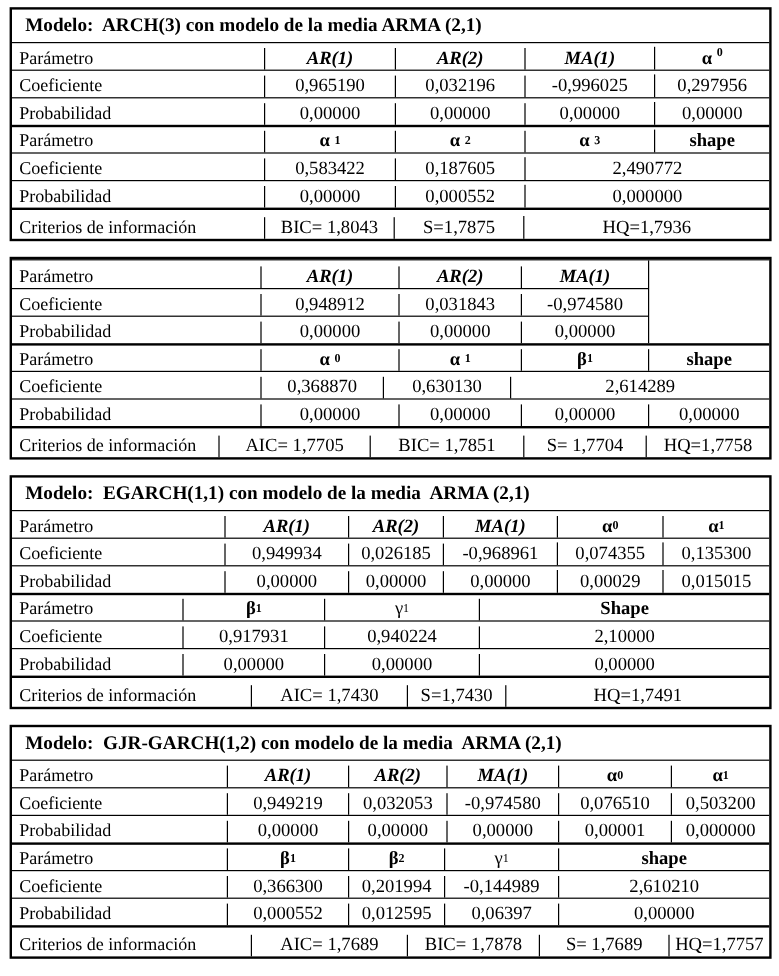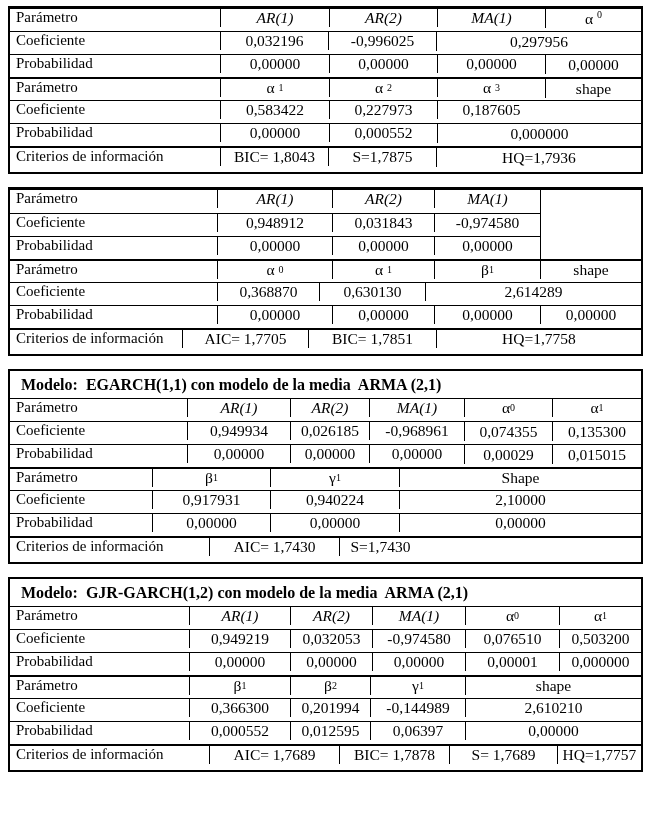--- a/index.html
+++ b/index.html
@@ -10,64 +10,66 @@
     -webkit-font-smoothing:antialiased;
   }
   .page { padding:6px 0 0 8px; }
   .mtable {
     width:635px;
     border:2px solid #000;
     box-sizing:border-box;
     margin-bottom:13px;
     background:#fff;
   }
-  .row { display:flex; height:23px; border-top:1.5px solid #000; box-sizing:border-box; align-items:flex-start; }
+  .row { display:flex; height:23px; border-top:1.5px solid #000; box-sizing:border-box; align-items:flex-end; }
   .row.title {
     border-top:none; height:27px;
     font-weight:bold; font-size:16px;
     align-items:center; padding-left:11px;
     white-space:pre-wrap;
   }
   .row.crit { height:26px; }
   .row.thick { border-top:2px solid #000; }
   .cell {
     box-sizing:border-box;
     border-left:1.5px solid #000;
     display:flex; align-items:center; justify-content:center;
     font-size:15.5px; overflow:hidden; white-space:pre;
   }
   .cell:first-child { border-left:none; }
   .cell.lbl { justify-content:flex-start; padding-left:6px; font-size:15px; }
-  .cell.hdr { font-weight:normal; }
+  .cell.hdr { font-weight:bold; }
   .cell.it { font-style:italic; }
   .cell.light { font-weight:normal; }
   .cell.vt { align-items:flex-start; padding-top:1px; }
   .cell.flexfill { flex:1; }
   sub { font-size:10px; line-height:1; }
   
   .block { display:flex; border-top:1.5px solid #000; box-sizing:border-box; }
   .block .bleft { flex:1; }
   .block .bleft .row:first-child { border-top:none; }
   .block .merged { border-left:1.5px solid #000; }
 </style>
 </head>
 <body>
 
 <div class="page">
 
   <div class="mtable">
+    <div class="row title">Modelo:  ARCH(3) con modelo de la media ARMA (2,1)</div>
     <div class="row">
       <div class="cell lbl" style="width:210px">Parámetro</div>
       <div class="cell hdr it" style="width:109px">AR(1)</div>
       <div class="cell hdr it" style="width:108px">AR(2)</div>
       <div class="cell hdr it" style="width:108px">MA(1)</div>
       <div class="cell hdr vt flexfill"><span>α </span><sub>0</sub></div>
     </div>
     <div class="row">
       <div class="cell lbl" style="width:210px">Coeficiente</div>
+      <div class="cell" style="width:109px">0,965190</div>
       <div class="cell" style="width:108px">0,032196</div>
       <div class="cell" style="width:108px">-0,996025</div>
       <div class="cell vt flexfill">0,297956</div>
     </div>
     <div class="row">
       <div class="cell lbl" style="width:210px">Probabilidad</div>
       <div class="cell" style="width:109px">0,00000</div>
       <div class="cell" style="width:108px">0,00000</div>
       <div class="cell" style="width:108px">0,00000</div>
       <div class="cell vt flexfill">0,00000</div>
@@ -75,22 +77,22 @@
     <div class="row thick">
       <div class="cell lbl" style="width:210px">Parámetro</div>
       <div class="cell hdr" style="width:109px"><span>α </span><sub>1</sub></div>
       <div class="cell hdr" style="width:108px"><span>α </span><sub>2</sub></div>
       <div class="cell hdr" style="width:108px"><span>α </span><sub>3</sub></div>
       <div class="cell hdr vt flexfill"><span>shape</span><sub></sub></div>
     </div>
     <div class="row">
       <div class="cell lbl" style="width:210px">Coeficiente</div>
       <div class="cell" style="width:109px">0,583422</div>
-      <div class="cell" style="width:108px">0,227973</div>
       <div class="cell" style="width:108px">0,187605</div>
+      <div class="cell vt flexfill">2,490772</div>
     </div>
     <div class="row">
       <div class="cell lbl" style="width:210px">Probabilidad</div>
       <div class="cell" style="width:109px">0,00000</div>
       <div class="cell" style="width:108px">0,000552</div>
       <div class="cell vt flexfill">0,000000</div>
     </div>
     <div class="row crit thick">
       <div class="cell lbl" style="width:210px">Criterios de información</div>
       <div class="cell" style="width:108px">BIC= 1,8043</div>
@@ -140,20 +142,21 @@
       <div class="cell lbl" style="width:207px">Probabilidad</div>
       <div class="cell" style="width:115px">0,00000</div>
       <div class="cell" style="width:102px">0,00000</div>
       <div class="cell" style="width:106px">0,00000</div>
       <div class="cell flexfill">0,00000</div>
     </div>
     <div class="row crit thick">
       <div class="cell lbl" style="width:172px">Criterios de información</div>
       <div class="cell" style="width:126px">AIC= 1,7705</div>
       <div class="cell" style="width:128px">BIC= 1,7851</div>
+      <div class="cell" style="width:102px">S= 1,7704</div>
       <div class="cell flexfill">HQ=1,7758</div>
     </div>
   </div>
 
   <div class="mtable">
     <div class="row title">Modelo:  EGARCH(1,1) con modelo de la media  ARMA (2,1)</div>
     <div class="row">
       <div class="cell lbl" style="width:177px">Parámetro</div>
       <div class="cell hdr it" style="width:103px">AR(1)</div>
       <div class="cell hdr it" style="width:79px">AR(2)</div>
@@ -192,20 +195,21 @@
     <div class="row">
       <div class="cell lbl" style="width:142px">Probabilidad</div>
       <div class="cell" style="width:118px">0,00000</div>
       <div class="cell" style="width:129px">0,00000</div>
       <div class="cell flexfill">0,00000</div>
     </div>
     <div class="row crit thick">
       <div class="cell lbl" style="width:199px">Criterios de información</div>
       <div class="cell" style="width:130px">AIC= 1,7430</div>
       <div class="cell" style="width:82px">S=1,7430</div>
+      <div class="cell flexfill">HQ=1,7491</div>
     </div>
   </div>
 
   <div class="mtable">
     <div class="row title">Modelo:  GJR-GARCH(1,2) con modelo de la media  ARMA (2,1)</div>
     <div class="row">
       <div class="cell lbl" style="width:179px">Parámetro</div>
       <div class="cell hdr it" style="width:101px">AR(1)</div>
       <div class="cell hdr it" style="width:82px">AR(2)</div>
       <div class="cell hdr it" style="width:93px">MA(1)</div>

